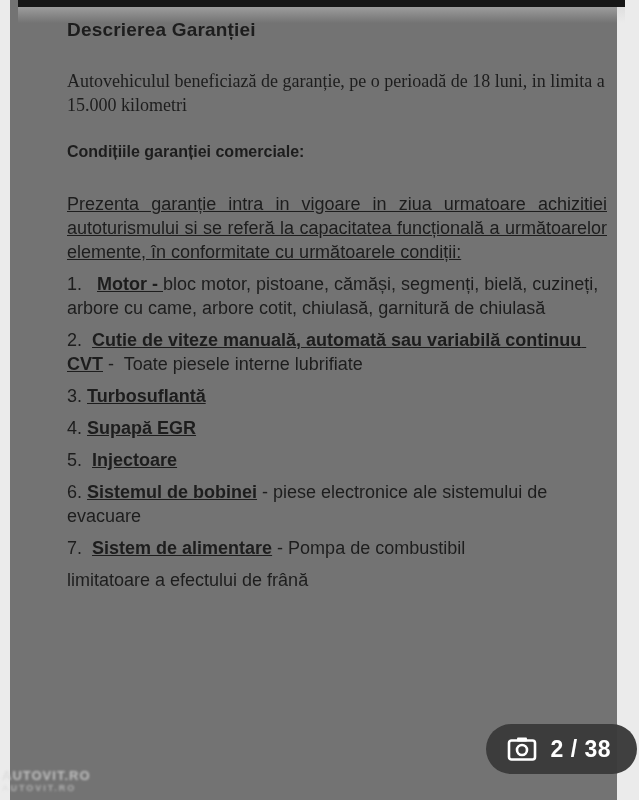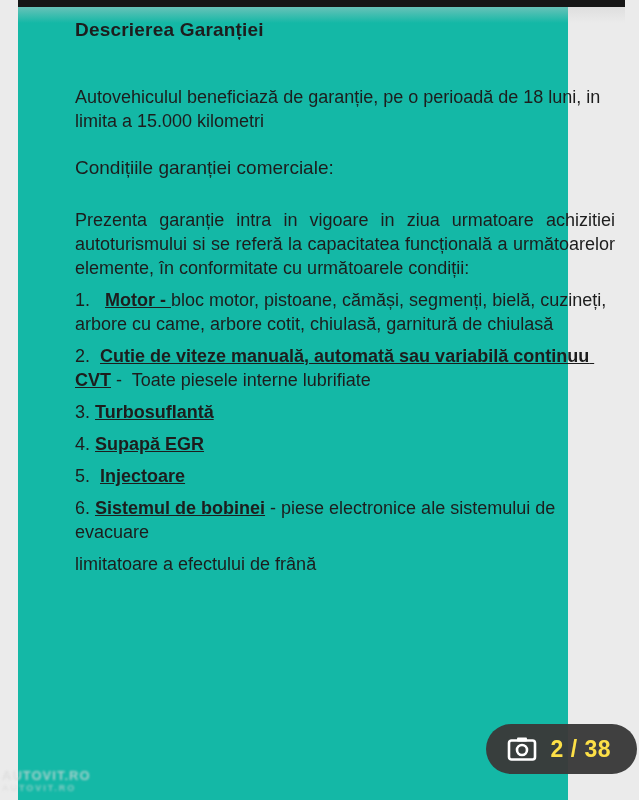--- a/index.html
+++ b/index.html
@@ -16,25 +16,25 @@
     background: #ebebeb;
   }
   .side-strip {
     position: absolute;
     top: 0;
     height: 800px;
     background: #ebebeb;
   }
   .doc-page {
     position: absolute;
-    left: 18px;
+    left: 10px;
     top: 0;
-    width: 550px;
+    width: 607px;
     height: 800px;
-    background: #14b8a6;
+    background: #737373;
   }
   .doc-topbar {
     position: absolute;
     left: 18px;
     top: 0;
     width: 607px;
     height: 7px;
     background: #161616;
     z-index: 3;
   }
@@ -60,31 +60,33 @@
     line-height: 24px;
   }
   .doc-title {
     margin: 10px 0 0 0;
     font-size: 19px;
     line-height: 26px;
     font-weight: bold;
     letter-spacing: 0.2px;
   }
   .doc-intro {
-    margin: 42px 0 0 0;
+    margin: 26px 0 0 0;
+    font-family: Liberation Serif, serif;
   }
   .doc-subtitle {
     margin: 22px 0 0 0;
-    font-size: 19px;
+    font-size: 16px;
     line-height: 26px;
-    font-weight: normal;
+    font-weight: bold;
   }
   .doc-paragraph {
     margin: 27px 0 0 0;
     text-align: justify;
+    text-decoration: underline;
   }
   .item {
     margin: 8px 0 0 0;
     white-space: pre-wrap;
   }
   .item:first-of-type { margin-top: 9px; }
   .item .lead { font-weight: bold; text-decoration: underline; }
   .photo-counter {
     position: absolute;
     right: 2px;
@@ -93,21 +95,21 @@
     border-radius: 26px;
     background: rgba(58,58,58,0.97);
     display: flex;
     align-items: center;
     gap: 13px;
     padding: 0 26px 0 21px;
     z-index: 5;
     cursor: pointer;
   }
   .photo-counter .count {
-    color: #fde047;
+    color: #ffffff;
     font-size: 23px;
     font-weight: bold;
     letter-spacing: 0.5px;
     white-space: nowrap;
   }
   .camera-icon svg { display: block; }
   .watermark {
     position: absolute;
     left: 2px;
     bottom: 6px;
@@ -152,20 +154,21 @@
 
 
       <p class="item"><span>3. </span><span class="lead">Turbosuflantă</span><span></span></p>
 
       <p class="item"><span>4. </span><span class="lead">Supapă EGR</span><span></span></p>
 
       <p class="item"><span>5.  </span><span class="lead">Injectoare</span><span></span></p>
 
       <p class="item"><span>6. </span><span class="lead">Sistemul de bobinei</span><span> - piese electronice ale sistemului de evacuare</span></p>
 
+      <p class="item"><span>7.  </span><span class="lead">Sistem de alimentare</span><span> - Pompa de combustibil</span></p>
 
 
 
       <p class="item"><span></span><span class="lead"></span><span>limitatoare a efectului de frână</span></p>
 
     </div>
   </div>
 
   <div class="doc-topbar"></div>
   <div class="doc-topshadow"></div>

